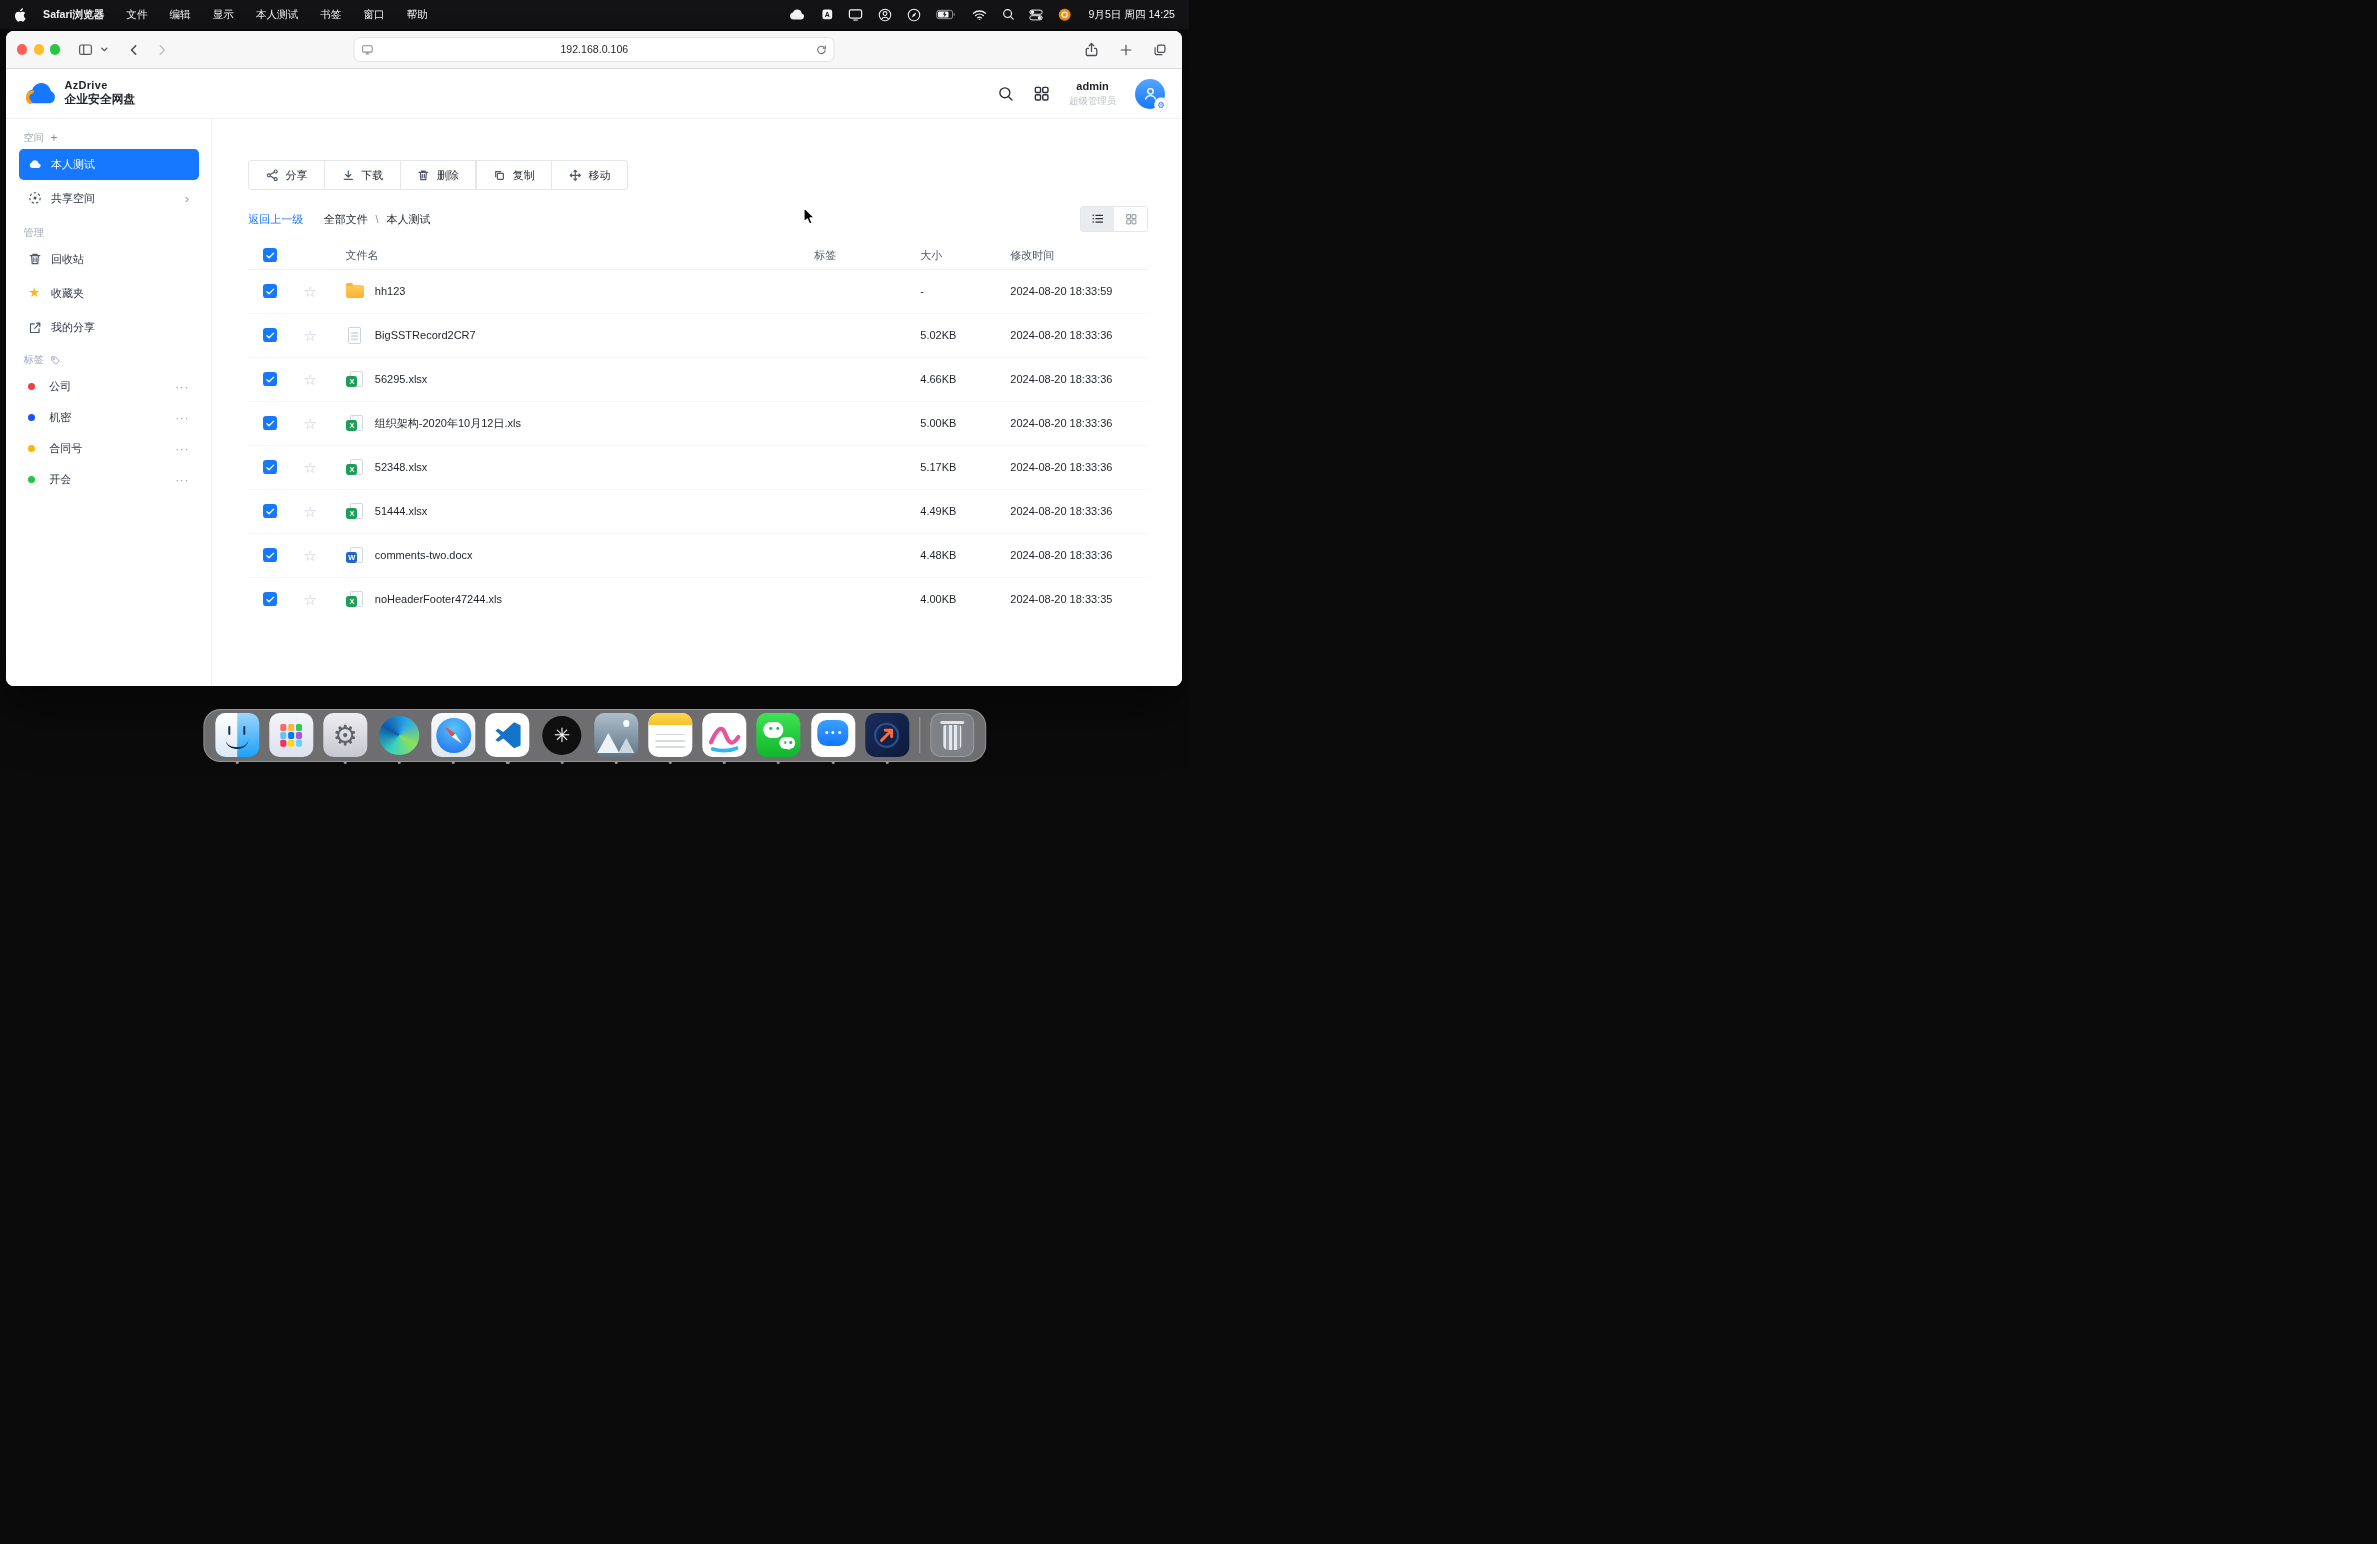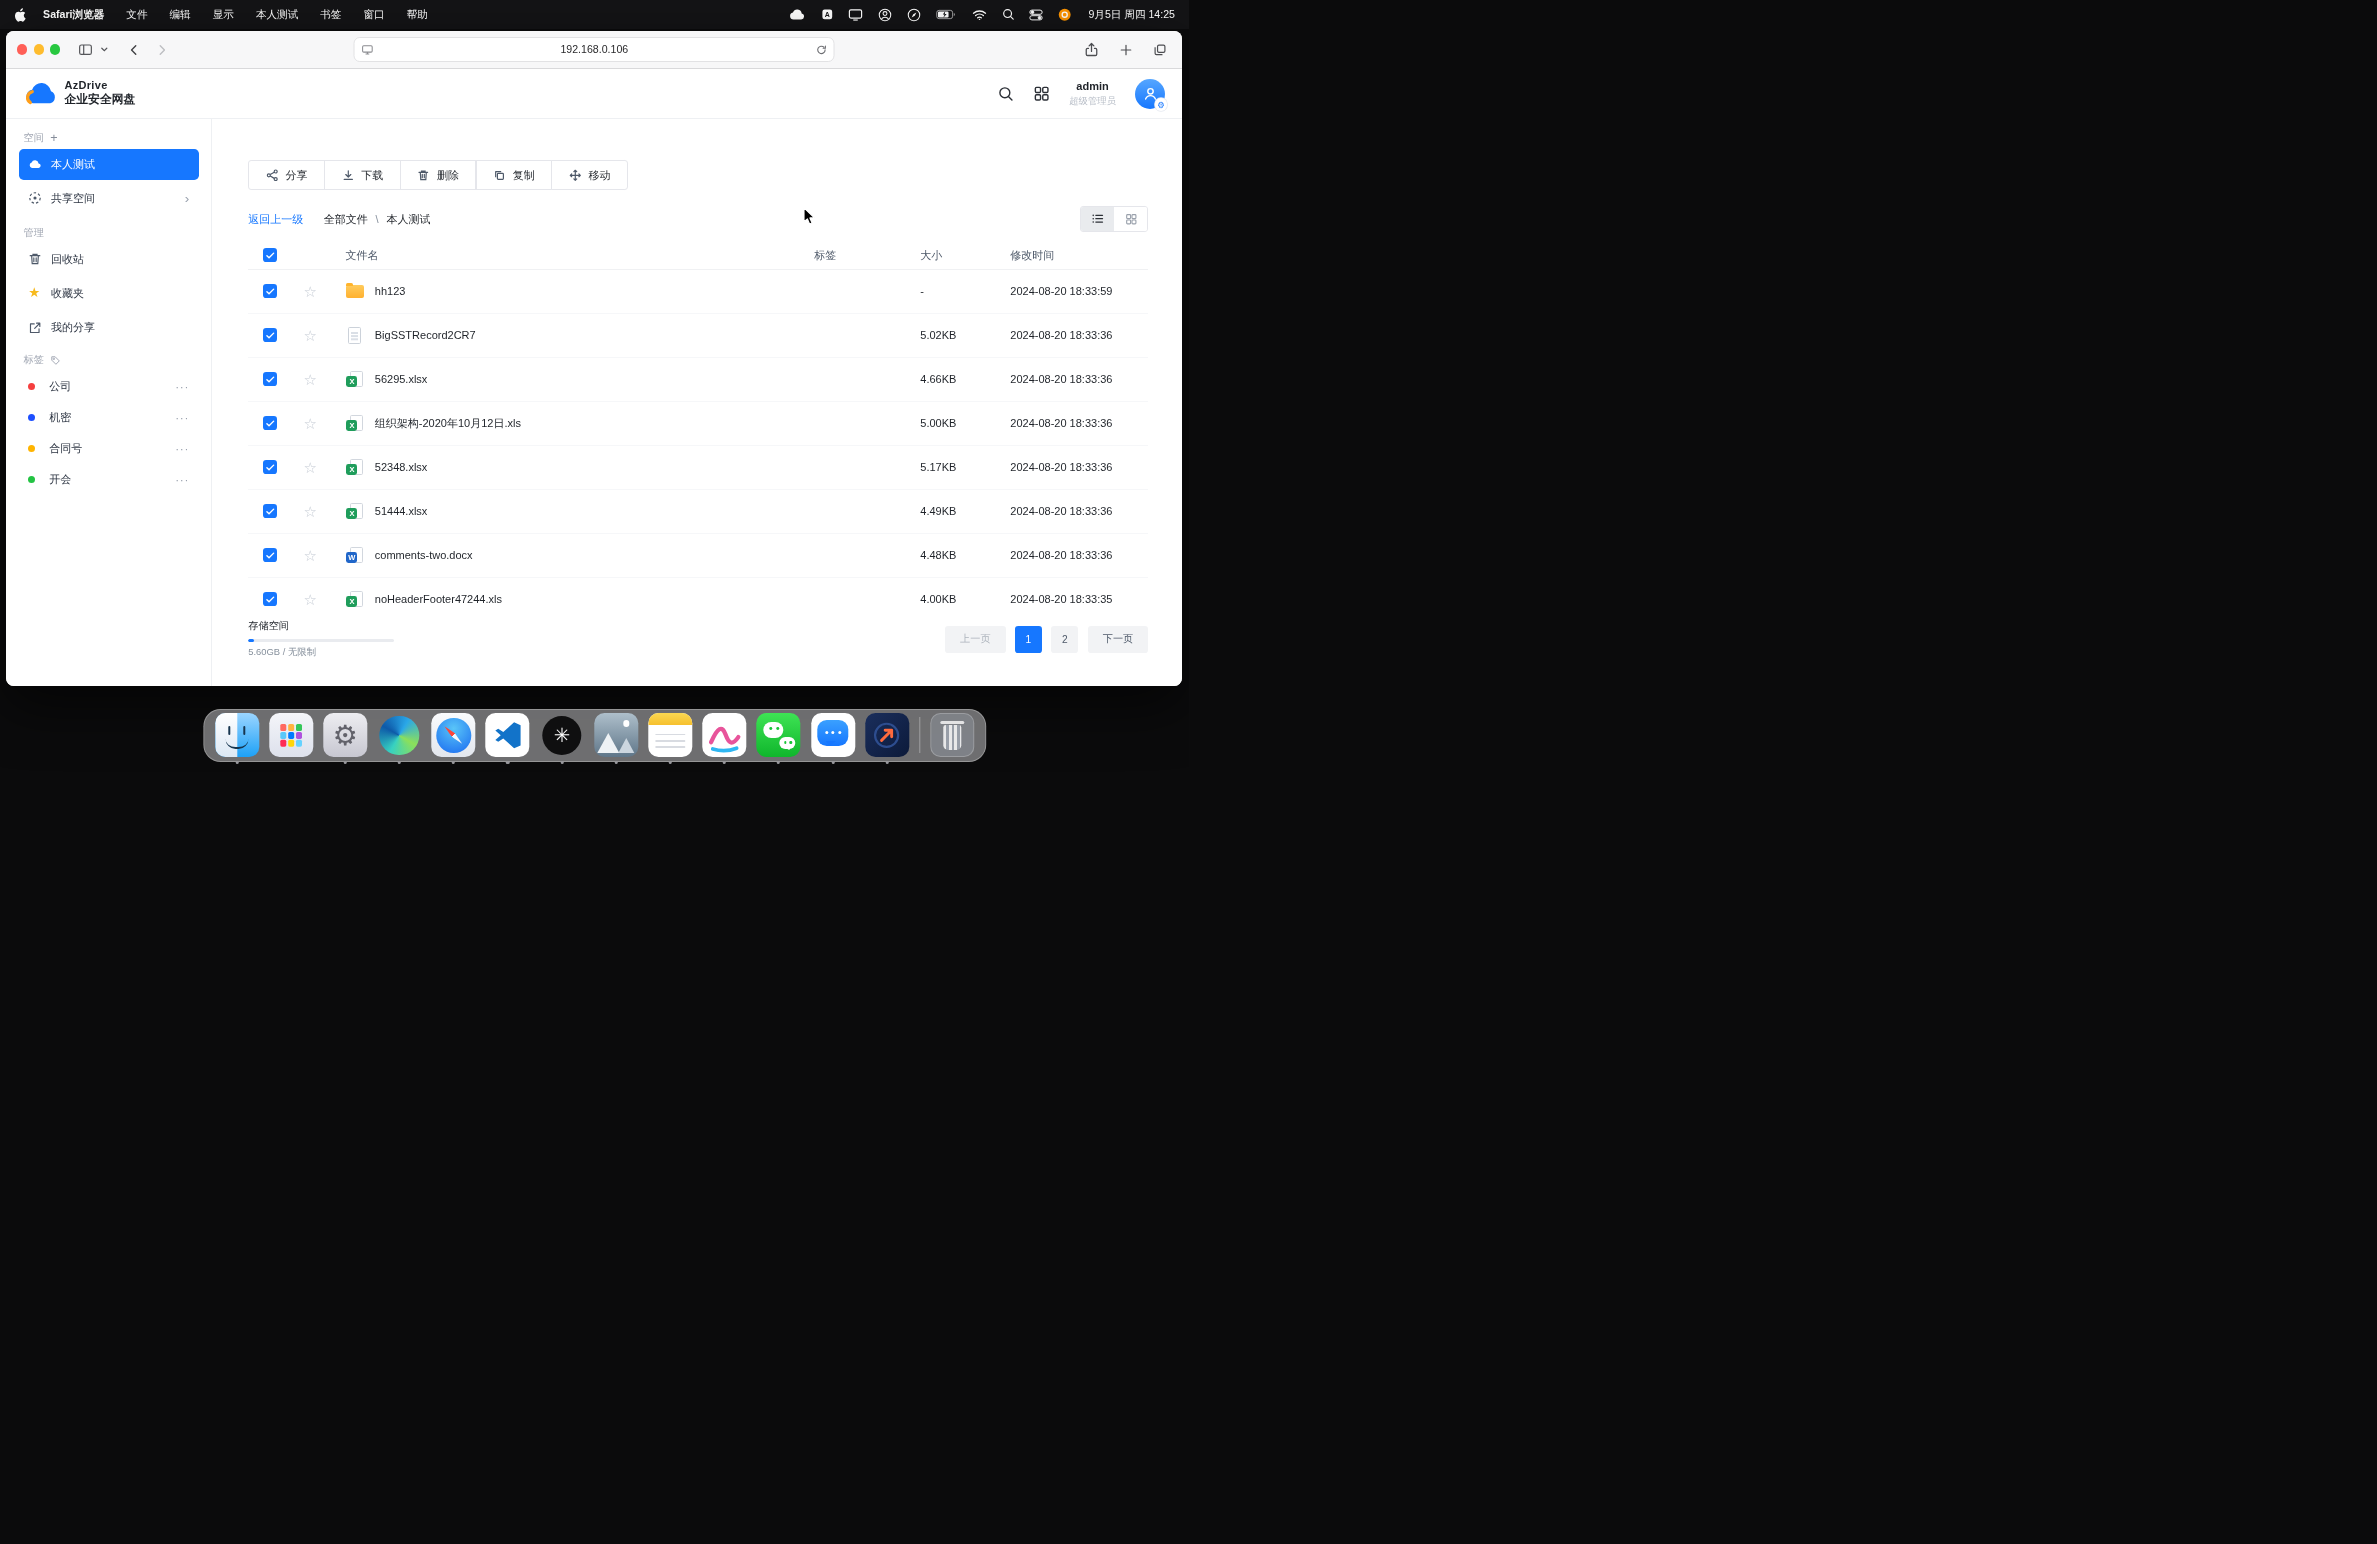--- a/index.html
+++ b/index.html
@@ -710,37 +710,20 @@
                     </span>
                     <span>noHeaderFooter47244.xls</span>
                   </span>
                   <span class="cell-tag"></span>
                   <span class="cell-size">4.00KB</span>
                   <span class="cell-date">2024-08-20 18:33:35</span>
                 </div>
               </div>
           </div>
 
-          <div class="footerbar">
-            <div>
-              <div class="s-label">存储空间</div>
-              <div class="s-bar">
-                  <span class="s-fill" id="s-fill" style="width: 4%;"></span>
-                </div>
-              <div class="s-usage">5.60GB / 无限制</div>
-            </div>
-            <div class="pager">
-              <button class="pg-btn prev">上一页</button>
-              <span id="pages" style="display:flex;gap:9.4px">
-                  <span class="pg-num active">1</span>
-                  <span class="pg-num">2</span>
-                </span>
-              <button class="pg-btn">下一页</button>
-            </div>
-          </div>
         </main>
       </div>
     </div>
   </div>
 
   <div class="dock" id="dock">
       <div class="dock-item">
         <div class="ic ic-finder">
           <div class="fhalf"></div>
           <div class="feye l"></div>

